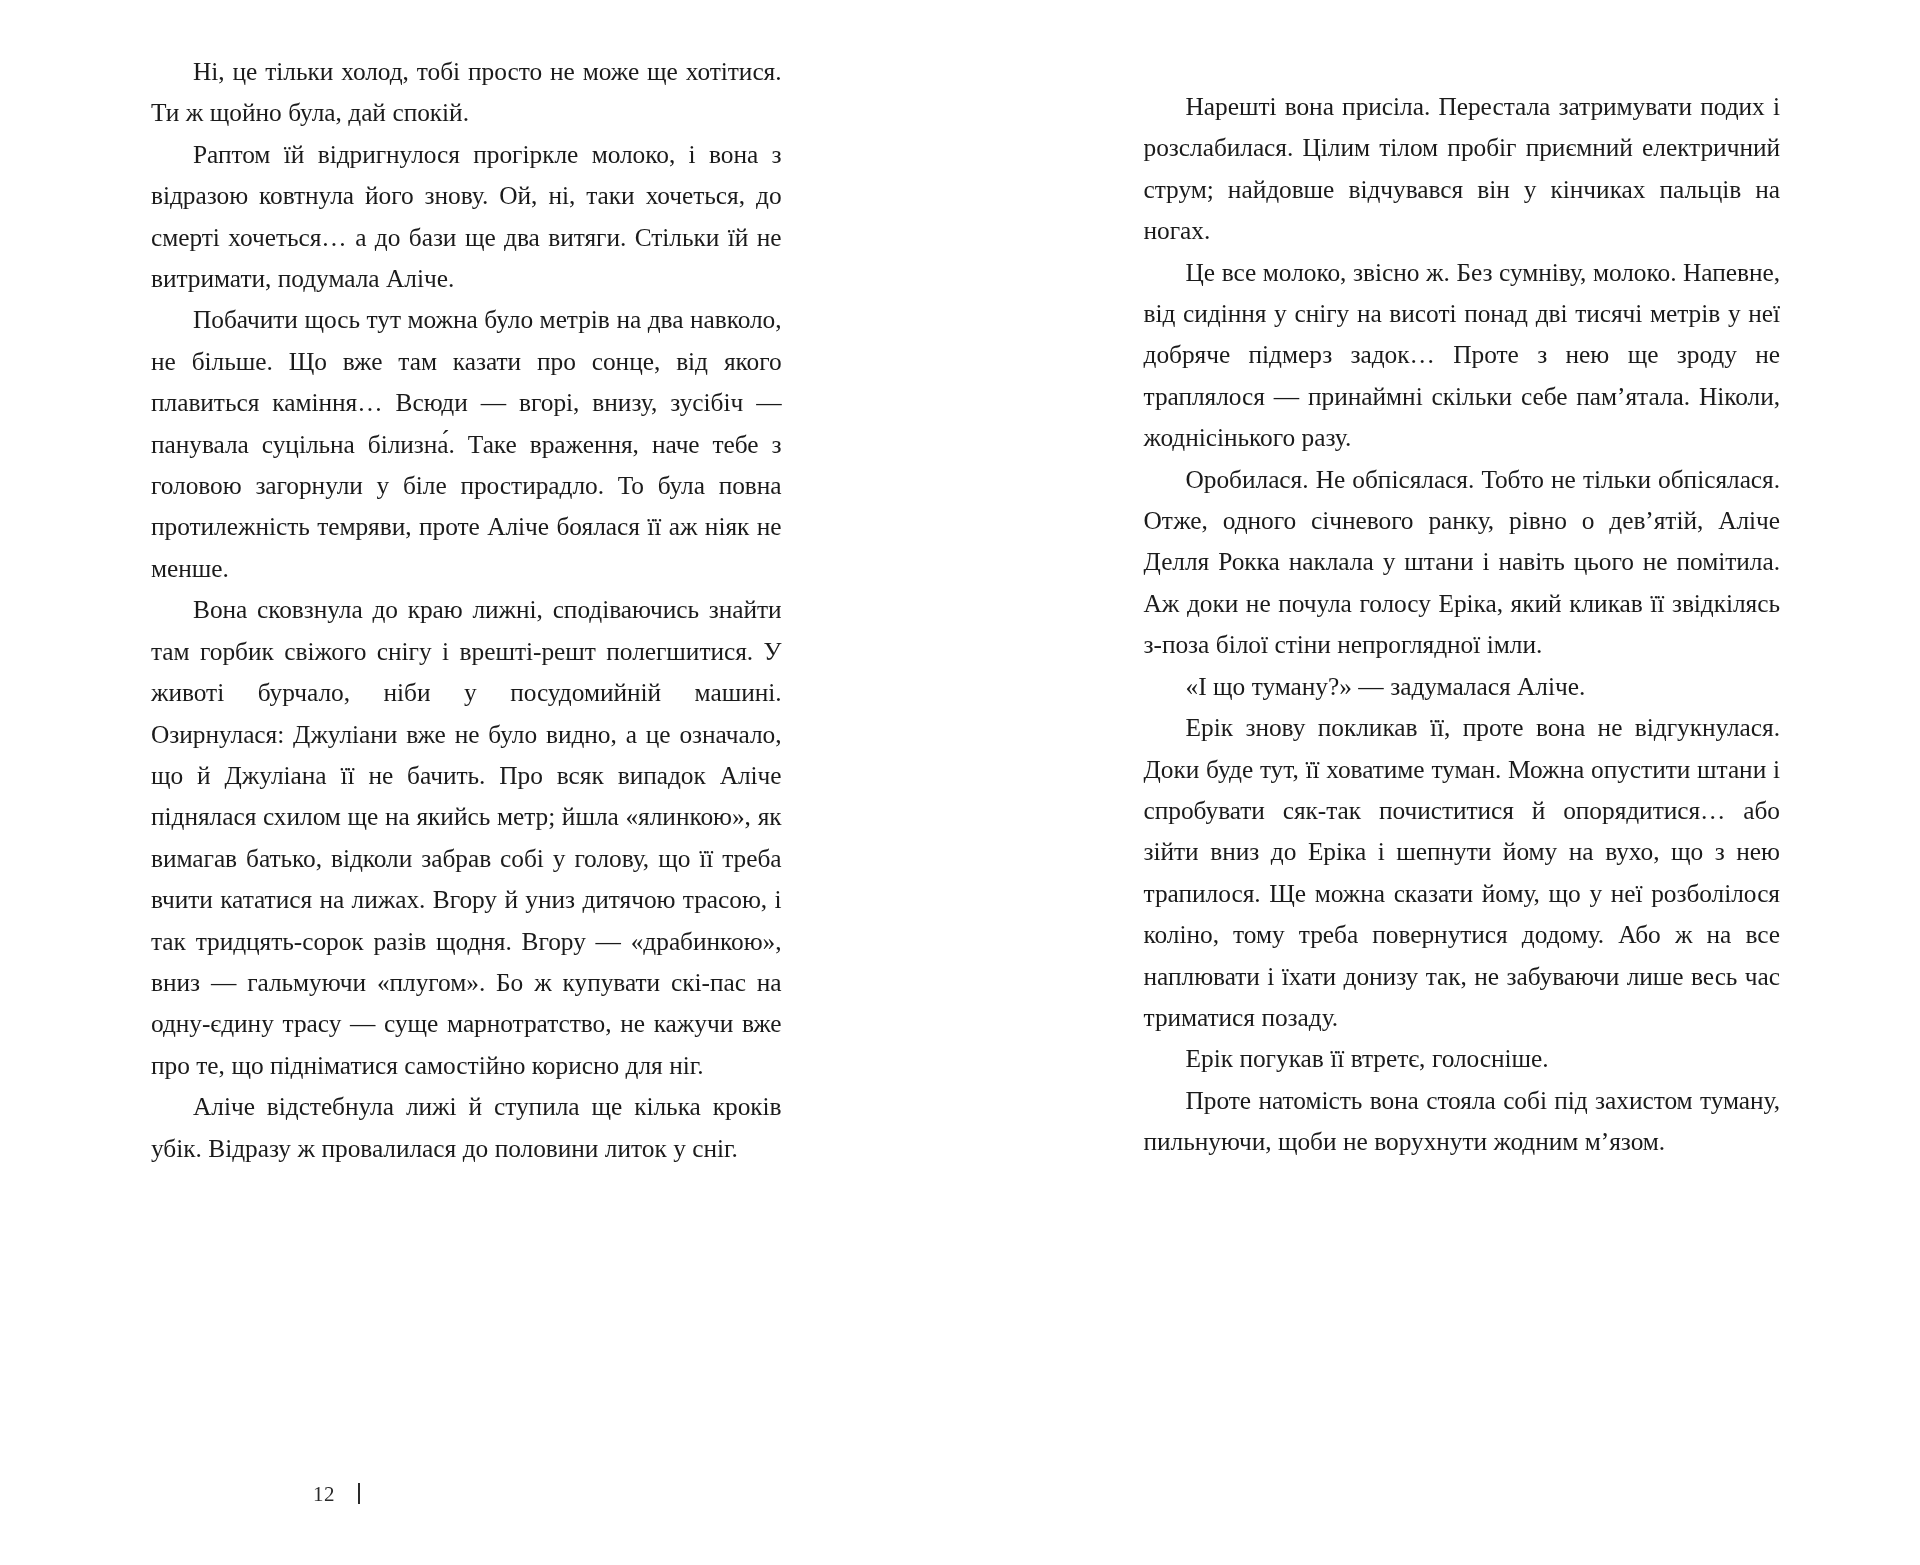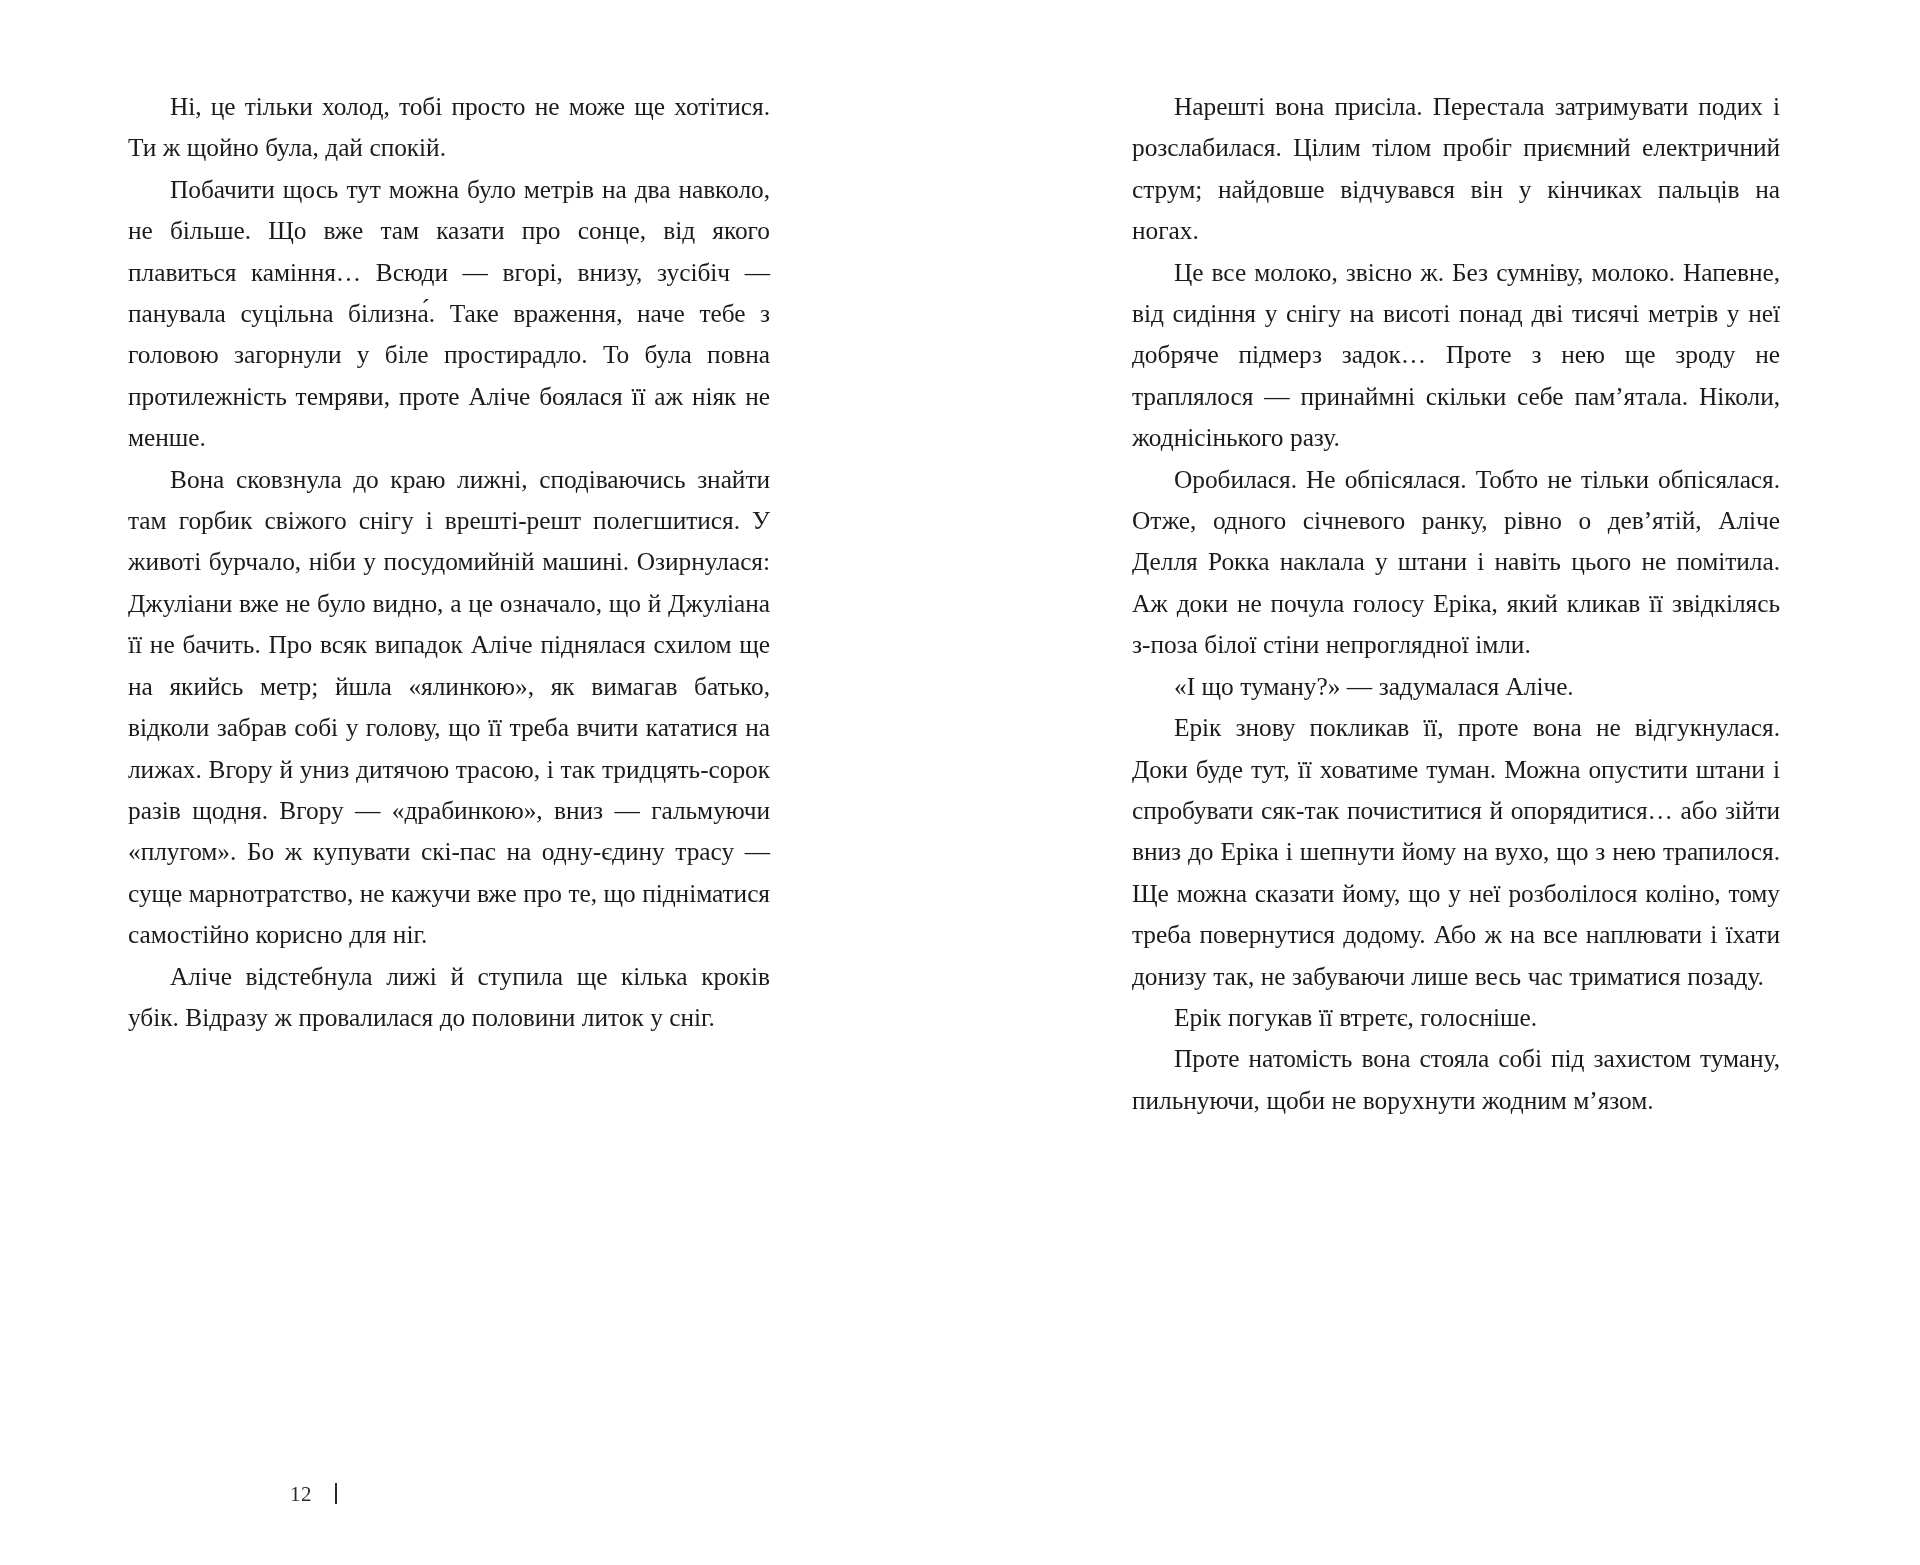--- a/index.html
+++ b/index.html
@@ -22,21 +22,21 @@
     display: flex;
     box-sizing: border-box;
   }
   .page {
     position: relative;
     width: 960px;
     height: 1565px;
     box-sizing: border-box;
     background: #ffffff;
   }
-  .page-left   { padding: 86px 190px 0 128px; }
+  .page-left   { padding: 51px 190px 0 128px; margin-left: 23px; }
   .page-right  { padding: 86px 140px 8px 172px; }
 
   .textblock {
     font-size: 25.4px;
     line-height: 41.4px;
     text-align: justify;
     text-justify: inter-word;
     letter-spacing: -0.05px;
     word-spacing: 0.2px;
     -webkit-font-smoothing: antialiased;
@@ -68,20 +68,21 @@
   }
 </style>
 </head>
 <body>
 
 <div class="spread">
 
   <div class="page page-left">
     <div class="textblock">
       <p>Ні, це тільки холод, тобі просто не може ще хотітися. Ти ж щойно була, дай спокій.</p>
+      <p>Раптом їй відригнулося прогіркле молоко, і вона з відразою ковтнула його знову. Ой, ні, таки хочеться, до смерті хочеться… а до бази ще два витяги. Стільки їй не витримати, подумала Аліче.</p>
       <p>Побачити щось тут можна було метрів на два навколо, не більше. Що вже там казати про сонце, від якого плавиться каміння… Всюди — вгорі, внизу, зусібіч — панувала суцільна білизна́. Таке враження, наче тебе з головою загорнули у біле простирадло. То була повна протилежність темряви, проте Аліче боялася її аж ніяк не менше.</p>
       <p>Вона сковзнула до краю лижні, сподіваючись знайти там горбик свіжого снігу і врешті-решт полегшитися. У животі бурчало, ніби у посудомийній машині. Озирнулася: Джуліани вже не було видно, а це означало, що й Джуліана її не бачить. Про всяк випадок Аліче піднялася схилом ще на якийсь метр; йшла «ялинкою», як вимагав батько, відколи забрав собі у голову, що її треба вчити кататися на лижах. Вгору й униз дитячою трасою, і так тридцять-сорок разів щодня. Вгору — «драбинкою», вниз — гальмуючи «плугом». Бо ж купувати скі-пас на одну-єдину трасу — суще марнотратство, не кажучи вже про те, що підніматися самостійно корисно для ніг.</p>
       <p>Аліче відстебнула лижі й ступила ще кілька кроків убік. Відразу ж провалилася до половини литок у сніг.</p>
     </div>
     <div class="folio folio-left">
       <span>12</span>
       <span class="rule"></span>
     </div>
   </div>
 

